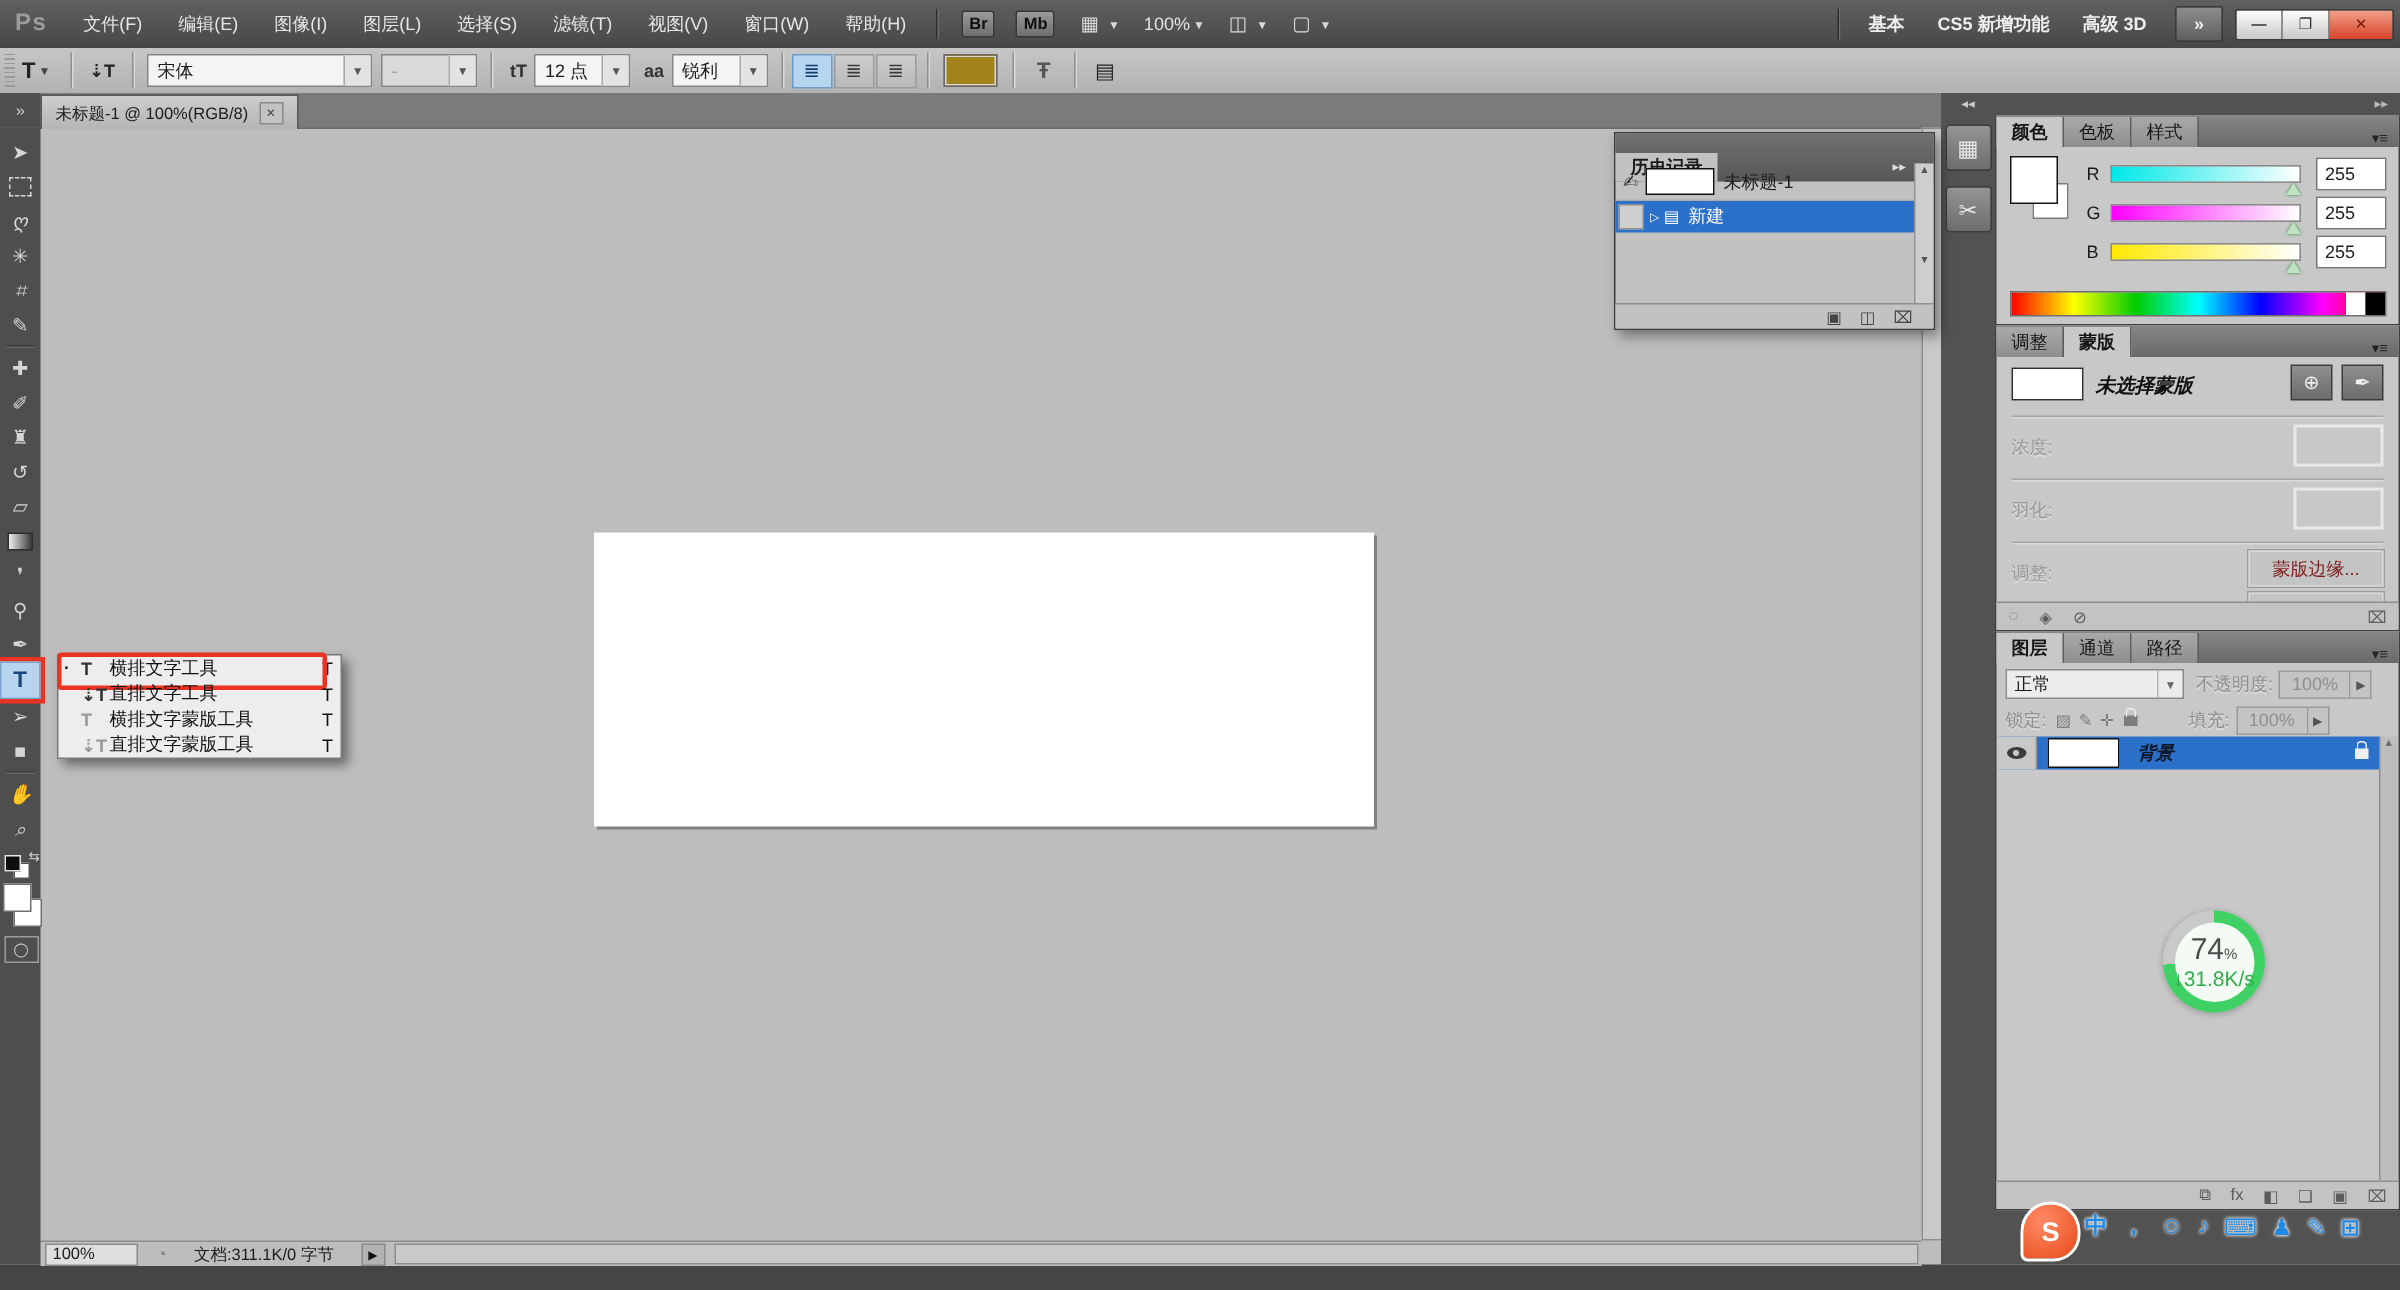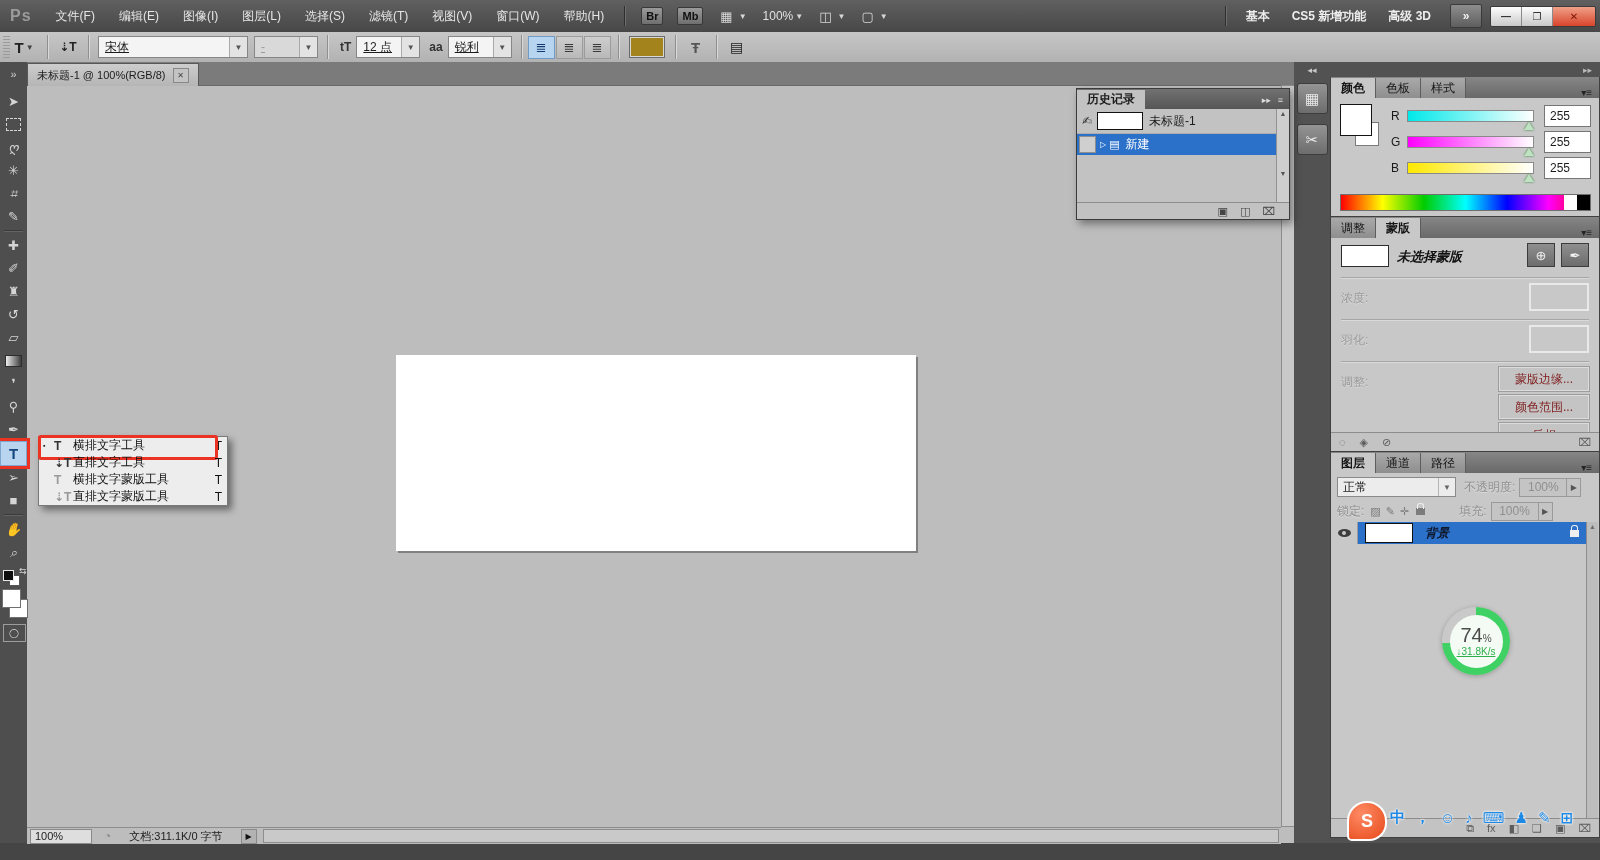--- a/index.html
+++ b/index.html
@@ -26,21 +26,21 @@
            background:linear-gradient(#fdfdfd,#c9c9c9);color:#333;font-size:10px;font-weight:bold;border-right:1px solid #8a8a8a;}
   .win-btn.close{background:linear-gradient(#f0a088,#d8442b);color:#7a1406;border-right:none;width:42px;}
   
   .optionsbar{position:absolute;left:0;top:32px;right:0;height:30px;display:flex;align-items:center;
               background:linear-gradient(#c6c6c6,#b2b2b2);border-bottom:1px solid #757575;}
   .grip{width:7px;height:22px;margin:0 3px;background:repeating-linear-gradient(#9a9a9a 0 1px,transparent 1px 3px);}
   .ob-btn{height:22px;min-width:26px;display:flex;align-items:center;justify-content:center;
           border:1px solid transparent;color:#222;font-weight:bold;}
   .ob-sep{width:1px;height:24px;background:#8f8f8f;box-shadow:1px 0 0 #d9d9d9;margin:0 6px;}
   .sel{height:20px;background:#f4f4f4;border:1px solid #868686;display:flex;align-items:center;margin:0 3px;}
-  .sel .v{padding:0 6px;flex:1;white-space:nowrap;text-decoration:underline;}
+  .sel .v{padding:0 6px;flex:1;white-space:nowrap;}
   .sel .dd{width:17px;align-self:stretch;border-left:1px solid #a9a9a9;background:#e3e3e3;
            display:flex;align-items:center;justify-content:center;font-size:8px;color:#555;}
   .sel.dis{background:#d9d9d9;color:#999;}
   .mini-lab{font-weight:bold;font-size:12px;margin:0 2px 0 6px;color:#333;}
   .align-btn{width:25px;height:21px;border:1px solid #9b9b9b;background:linear-gradient(#cdcdcd,#b9b9b9);
              display:flex;align-items:center;justify-content:center;color:#3a3a3a;font-size:13px;margin-right:1px;}
   .align-btn.active{background:#b7d5f1;border-color:#6f9bc6;color:#123c6b;}
   .color-swatch{width:34px;height:20px;border:1px solid #6a6a6a;box-shadow:inset 0 0 0 1px #d8d8d8;margin:0 4px;}
   
   .tabstrip{position:absolute;left:0;top:62px;right:0;height:23px;background:#7b7b7b;border-bottom:1px solid #6a6a6a;}
@@ -89,21 +89,21 @@
           border:1px solid #3d3d3d;border-radius:3px;color:#e8e8e8;display:flex;align-items:center;justify-content:center;font-size:15px;}
   .dock{position:absolute;left:1330px;top:62px;width:270px;bottom:17px;background:#525252;z-index:4;}
   .dock-top{height:15px;color:#b9b9b9;font-size:9px;display:flex;align-items:center;justify-content:flex-end;padding-right:8px;}
   .panel{position:relative;background:#c8c8c8;border:1px solid #404040;border-top:none;box-sizing:border-box;}
   .ptabs{height:21px;background:linear-gradient(#868686,#696969);display:flex;align-items:flex-end;}
   .ptab{height:20px;padding:0 10px;display:flex;align-items:center;font-size:12px;color:#161616;
         background:linear-gradient(#a9a9a9,#8e8e8e);border-right:1px solid #5d5d5d;}
   .ptab.active{background:#c8c8c8;font-weight:bold;}
   .pmenu{margin-left:auto;padding:0 7px;color:#242424;font-size:10px;}
   .p-color{height:140px;}
-  .p-masks{height:235px;}
+  .p-masks{height:204px;}
   .p-layers{height:386px;}
   
   .cp-fg{position:absolute;left:9px;top:27px;width:30px;height:30px;background:#fff;border:1px solid #141414;z-index:2;}
   .cp-bg{position:absolute;left:24px;top:45px;width:22px;height:22px;background:#fff;border:1px solid #7b7b7b;}
   .chrow{position:absolute;left:60px;right:8px;height:24px;display:flex;align-items:center;}
   .chrow .lab{width:16px;font-size:12px;color:#1a1a1a;}
   .track{flex:1;height:10px;border:1px solid #8a8a8a;position:relative;}
   .thumb{position:absolute;right:-1px;bottom:-9px;width:0;height:0;border-left:5px solid transparent;
          border-right:5px solid transparent;border-bottom:8px solid #bfe3c2;filter:drop-shadow(0 0 1px #2e7d32);}
   .chval{width:40px;height:20px;background:#fff;border:1px solid #767676;margin-left:10px;
@@ -145,21 +145,21 @@
   .eye:after{content:'';position:absolute;left:4px;top:2px;width:4px;height:4px;border-radius:50%;background:#c8c8c8;}
   .ly-thumb{width:46px;height:18px;background:#fff;border:1px solid #111;margin-left:7px;}
   .ly-name{margin-left:12px;font-style:italic;font-family:"Liberation Serif","DejaVu Serif",serif;font-weight:bold;font-size:12px;}
   .lock{width:9px;height:7px;background:#efefef;position:relative;margin-left:auto;margin-right:8px;}
   .lock:before{content:'';position:absolute;left:1px;top:-5px;width:5px;height:5px;border:1.5px solid #efefef;border-bottom:none;border-radius:3px 3px 0 0;}
   .ly-scroll{position:absolute;right:1px;top:70px;bottom:18px;width:11px;background:#bdbdbd;border-left:1px solid #8d8d8d;
              color:#6e6e6e;font-size:7px;text-align:center;line-height:9px;}
   
   .hist{position:absolute;left:1076px;top:88px;width:212px;height:130px;background:#c2c2c2;
         border:1px solid #3c3c3c;box-shadow:3px 4px 8px rgba(0,0,0,.4);z-index:20;}
-  .hist-bar{height:20px;background:linear-gradient(#717171,#565656);display:flex;align-items:flex-end;}
+  .hist-bar{height:32px;background:linear-gradient(#717171,#565656);display:flex;align-items:flex-end;}
   .hist-tab{height:19px;background:#c2c2c2;padding:0 10px;display:flex;align-items:center;font-size:12px;font-weight:bold;}
   .hist-ctl{margin-left:auto;color:#ddd;font-size:9px;padding:0 6px 4px 0;display:flex;gap:7px;}
   .hist-body{position:absolute;left:0;right:12px;top:20px;bottom:16px;}
   .hrow1{height:24px;display:flex;align-items:center;border-bottom:1px solid #adadad;}
   .hb-ico{width:20px;text-align:center;color:#333;font-size:12px;}
   .h-thumb{width:44px;height:16px;background:#fff;border:1px solid #111;margin-right:6px;}
   .hrow2{height:21px;background:#2b70c9;display:flex;align-items:center;color:#fff;}
   .h-src{width:15px;height:15px;background:#cfcfcf;border:1px solid #8e8e8e;margin:0 4px 0 2px;}
   .h-arr{font-size:8px;margin-right:3px;}
   .h-doc{font-size:11px;margin-right:6px;}
@@ -178,21 +178,21 @@
   .tmi .tsc{width:10px;text-align:right;}
   .redbox{position:absolute;left:-1px;right:9px;top:-2px;height:19px;border:3px solid #ea3323;border-radius:3px;pointer-events:none;}
   
   .ring{position:absolute;left:1442px;top:607px;width:68px;height:68px;border-radius:50%;z-index:50;
         background:conic-gradient(#3fd163 0 74%,#c9c9c9 74% 100%);display:flex;align-items:center;justify-content:center;
         box-shadow:0 1px 5px rgba(0,0,0,.25);}
   .ring-in{width:53px;height:53px;border-radius:50%;background:#f3fbf4;display:flex;flex-direction:column;
            align-items:center;justify-content:center;}
   .ring-val{font-size:20px;color:#4c4c4c;line-height:1;}
   .ring-val small{font-size:10px;}
-  .ring-speed{font-size:10px;color:#2fae4a;margin-top:1px;text-decoration:underline;}
+  .ring-speed{font-size:14px;color:#2fae4a;margin-top:1px;}
   .sogou{position:absolute;left:1347px;top:801px;width:36px;height:36px;border-radius:50% 50% 45% 12%;z-index:55;
          background:radial-gradient(circle at 35% 30%,#ff8a65,#e64a19);border:2px solid #fff;color:#fff;
          display:flex;align-items:center;justify-content:center;font-weight:bold;font-size:18px;}
   .wm{position:absolute;right:6px;top:784px;z-index:60;font-size:33px;font-weight:bold;color:#3b3b3b;letter-spacing:2px;
       text-shadow:-2px -2px 0 #fff,2px -2px 0 #fff,-2px 2px 0 #fff,2px 2px 0 #fff,0 -2px 0 #fff,0 2px 0 #fff,-2px 0 0 #fff,2px 0 0 #fff;}
   .ime{position:absolute;left:1390px;top:808px;z-index:61;display:flex;gap:10px;align-items:center;
        color:#1e88e5;font-size:15px;font-weight:bold;text-shadow:0 0 2px #fff,0 0 3px #fff;}
 </style>
 </head>
 <body>

